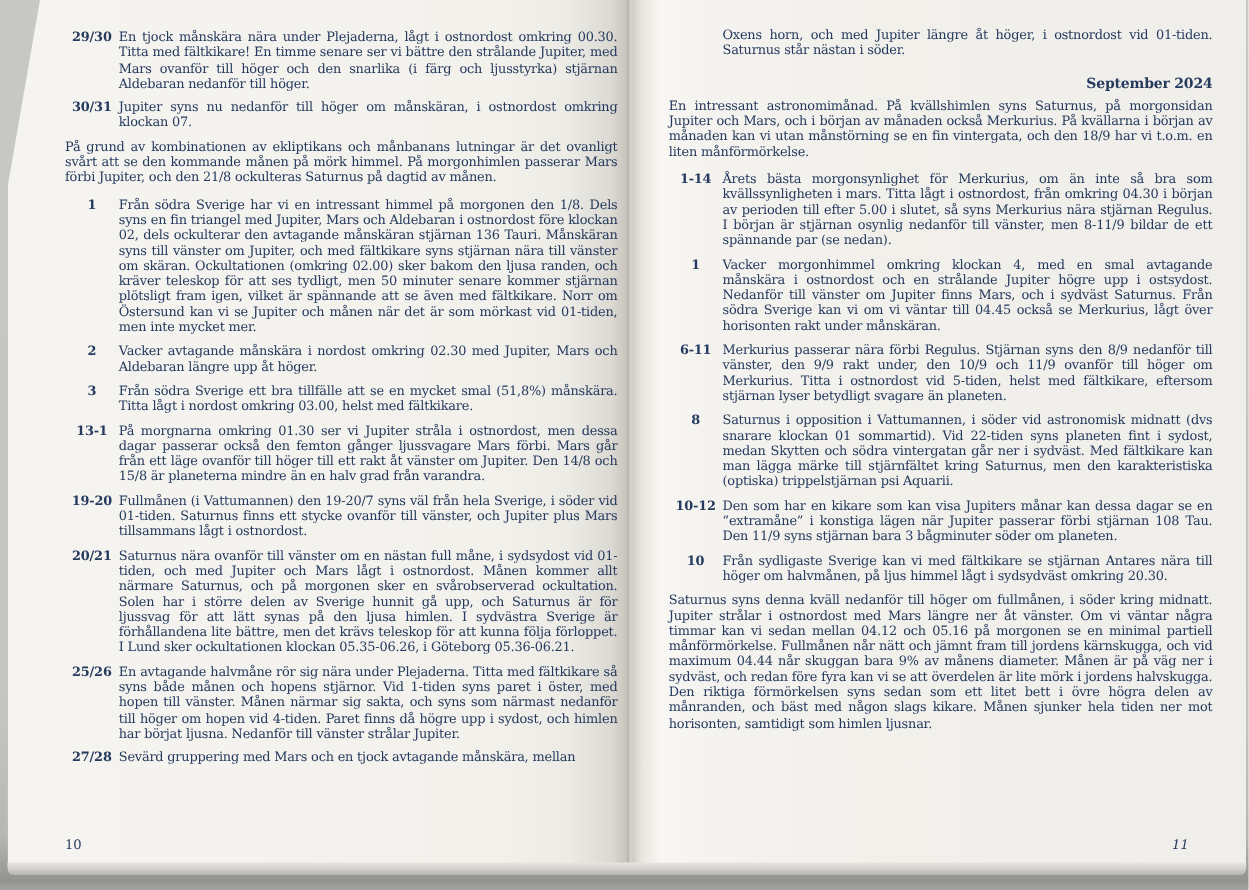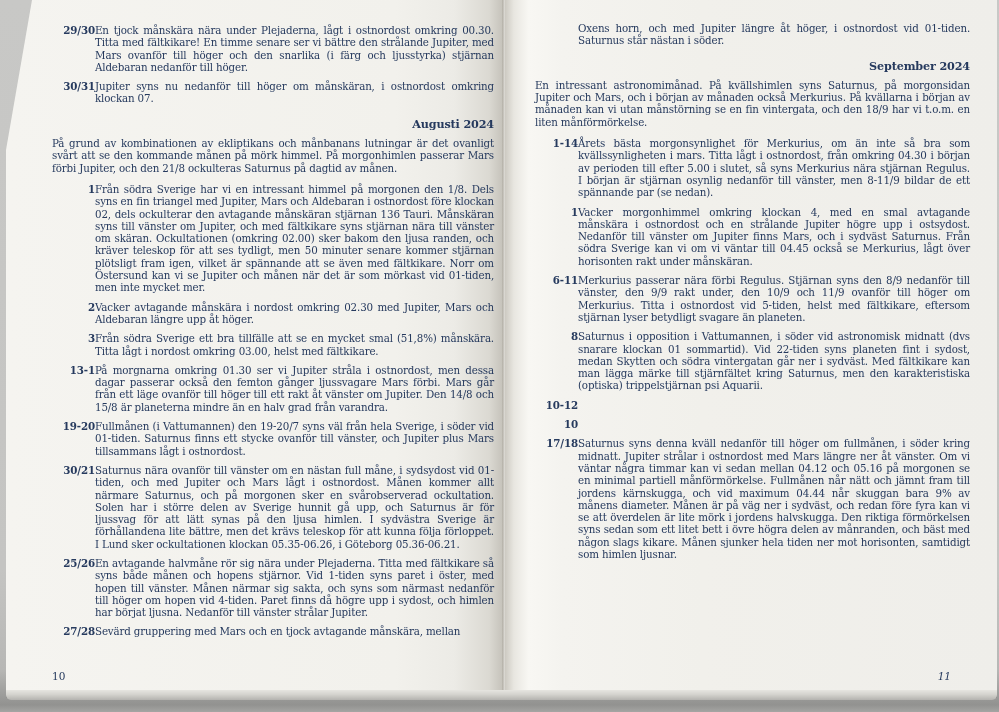--- a/index.html
+++ b/index.html
@@ -13,21 +13,21 @@
         color:#263a5e;font-size:10.3px;line-height:12.3px;letter-spacing:-0.15px;text-align:justify;}
   .page-left{width:498px;
         background:linear-gradient(90deg,#f5f4f0 0%,#f2f1ec 78%,#ecebe6 90%,#dbd9d2 97%,#c3c0b8 100%);
         border-radius:0 0 0 6px;
         padding:24px 10px 0 46px;}
   .page-right{width:493px;
         background:linear-gradient(90deg,#c9c6be 0%,#e8e6e0 2%,#f8f7f3 5%,#f4f3ef 12%,#f1f0eb 40%,#efeeea 100%);
         border-radius:0 0 6px 0;
         padding:22px 27px 0 31px;}
   .entry{display:flex;margin:0 0 7px 0;}
-  .entry .lbl{flex:0 0 43px;font-weight:bold;text-align:right;}
+  .entry .lbl{flex:0 0 43px;font-weight:bold;text-align:center;}
   .entry .txt{flex:1;}
   .month-header{font-weight:bold;font-size:11.2px;margin:13px 0 7px 0;text-align:right;}
   .intro{margin:0 0 9px 0;}
   .continuation{display:flex;margin:0 0 7px 0;}
   .continuation .lbl{flex:0 0 43px;}
   .continuation .txt{flex:1;}
   .page-number{position:absolute;bottom:16px;font-size:10.5px;letter-spacing:0;}
   .page-left .page-number{left:46px;}
   .page-right .page-number{right:46px;font-style:italic;}
   .book-bottom{position:absolute;left:6px;width:991px;top:690px;height:10px;
@@ -45,21 +45,20 @@
     <div class="page page-left">
       <div class="entry">
         <div class="lbl">29/30</div>
         <div class="txt">En tjock månskära nära under Plejaderna, lågt i ostnordost omkring 00.30. Titta med fältkikare! En timme senare ser vi bättre den strålande Jupiter, med Mars ovanför till höger och den snarlika (i färg och ljusstyrka) stjärnan Aldebaran nedanför till höger.</div>
       </div>
       <div class="entry">
         <div class="lbl">30/31</div>
         <div class="txt">Jupiter syns nu nedanför till höger om månskäran, i ostnordost omkring klockan 07.</div>
       </div>
 
-      <div class="month-header">Augusti 2024</div>
       <div class="intro">På grund av kombinationen av ekliptikans och månbanans lutningar är det ovanligt svårt att se den kommande månen på mörk himmel. På morgonhimlen passerar Mars förbi Jupiter, och den 21/8 ockulteras Saturnus på dagtid av månen.</div>
 
       <div class="entry">
         <div class="lbl">1</div>
         <div class="txt">Från södra Sverige har vi en intressant himmel på morgonen den 1/8. Dels syns en fin triangel med Jupiter, Mars och Aldebaran i ostnordost före klockan 02, dels ockulterar den avtagande månskäran stjärnan 136 Tauri. Månskäran syns till vänster om Jupiter, och med fältkikare syns stjärnan nära till vänster om skäran. Ockultationen (omkring 02.00) sker bakom den ljusa randen, och kräver teleskop för att ses tydligt, men 50 minuter senare kommer stjärnan plötsligt fram igen, vilket är spännande att se även med fältkikare. Norr om Östersund kan vi se Jupiter och månen när det är som mörkast vid 01-tiden, men inte mycket mer.</div>
       </div>
       <div class="entry">
         <div class="lbl">2</div>
         <div class="txt">Vacker avtagande månskära i nordost omkring 02.30 med Jupiter, Mars och Aldebaran längre upp åt höger.</div>
       </div>
@@ -69,21 +68,21 @@
       </div>
       <div class="entry">
         <div class="lbl">13-1</div>
         <div class="txt">På morgnarna omkring 01.30 ser vi Jupiter stråla i ostnordost, men dessa dagar passerar också den femton gånger ljussvagare Mars förbi. Mars går från ett läge ovanför till höger till ett rakt åt vänster om Jupiter. Den 14/8 och 15/8 är planeterna mindre än en halv grad från varandra.</div>
       </div>
       <div class="entry">
         <div class="lbl">19-20</div>
         <div class="txt">Fullmånen (i Vattumannen) den 19-20/7 syns väl från hela Sverige, i söder vid 01-tiden. Saturnus finns ett stycke ovanför till vänster, och Jupiter plus Mars tillsammans lågt i ostnordost.</div>
       </div>
       <div class="entry">
-        <div class="lbl">30/21</div>
+        <div class="lbl">20/21</div>
         <div class="txt">Saturnus nära ovanför till vänster om en nästan full måne, i sydsydost vid 01-tiden, och med Jupiter och Mars lågt i ostnordost. Månen kommer allt närmare Saturnus, och på morgonen sker en svårobserverad ockultation. Solen har i större delen av Sverige hunnit gå upp, och Saturnus är för ljussvag för att lätt synas på den ljusa himlen. I sydvästra Sverige är förhållandena lite bättre, men det krävs teleskop för att kunna följa förloppet. I Lund sker ockultationen klockan 05.35-06.26, i Göteborg 05.36-06.21.</div>
       </div>
       <div class="entry">
         <div class="lbl">25/26</div>
         <div class="txt">En avtagande halvmåne rör sig nära under Plejaderna. Titta med fältkikare så syns både månen och hopens stjärnor. Vid 1-tiden syns paret i öster, med hopen till vänster. Månen närmar sig sakta, och syns som närmast nedanför till höger om hopen vid 4-tiden. Paret finns då högre upp i sydost, och himlen har börjat ljusna. Nedanför till vänster strålar Jupiter.</div>
       </div>
       <div class="entry">
         <div class="lbl">27/28</div>
         <div class="txt">Sevärd gruppering med Mars och en tjock avtagande månskära, mellan</div>
       </div>
@@ -111,26 +110,27 @@
       <div class="entry">
         <div class="lbl">6-11</div>
         <div class="txt">Merkurius passerar nära förbi Regulus. Stjärnan syns den 8/9 nedanför till vänster, den 9/9 rakt under, den 10/9 och 11/9 ovanför till höger om Merkurius. Titta i ostnordost vid 5-tiden, helst med fältkikare, eftersom stjärnan lyser betydligt svagare än planeten.</div>
       </div>
       <div class="entry">
         <div class="lbl">8</div>
         <div class="txt">Saturnus i opposition i Vattumannen, i söder vid astronomisk midnatt (dvs snarare klockan 01 sommartid). Vid 22-tiden syns planeten fint i sydost, medan Skytten och södra vintergatan går ner i sydväst. Med fältkikare kan man lägga märke till stjärnfältet kring Saturnus, men den karakteristiska (optiska) trippelstjärnan psi Aquarii.</div>
       </div>
       <div class="entry">
         <div class="lbl">10-12</div>
+        <div class="txt">Den som har en kikare som kan visa Jupiters månar kan dessa dagar se en ”extramåne” i konstiga lägen när Jupiter passerar förbi stjärnan 108 Tau. Den 11/9 syns stjärnan bara 3 bågminuter söder om planeten.</div>
       </div>
       <div class="entry">
         <div class="lbl">10</div>
+        <div class="txt">Från sydligaste Sverige kan vi med fältkikare se stjärnan Antares nära till höger om halvmånen, på ljus himmel lågt i sydsydväst omkring 20.30.</div>
       </div>
       <div class="entry">
-        <div class="lbl">17/18</div>
         <div class="txt">Saturnus syns denna kväll nedanför till höger om fullmånen, i söder kring midnatt. Jupiter strålar i ostnordost med Mars längre ner åt vänster. Om vi väntar några timmar kan vi sedan mellan 04.12 och 05.16 på morgonen se en minimal partiell månförmörkelse. Fullmånen når nätt och jämnt fram till jordens kärnskugga, och vid maximum 04.44 når skuggan bara 9% av månens diameter. Månen är på väg ner i sydväst, och redan före fyra kan vi se att överdelen är lite mörk i jordens halvskugga. Den riktiga förmörkelsen syns sedan som ett litet bett i övre högra delen av månranden, och bäst med någon slags kikare. Månen sjunker hela tiden ner mot horisonten, samtidigt som himlen ljusnar.</div>
       </div>
 
       <div class="page-number">11</div>
     </div>
 
   </div>
   <div class="spine-line"></div>
   <div class="book-bottom"></div>
 </div>

